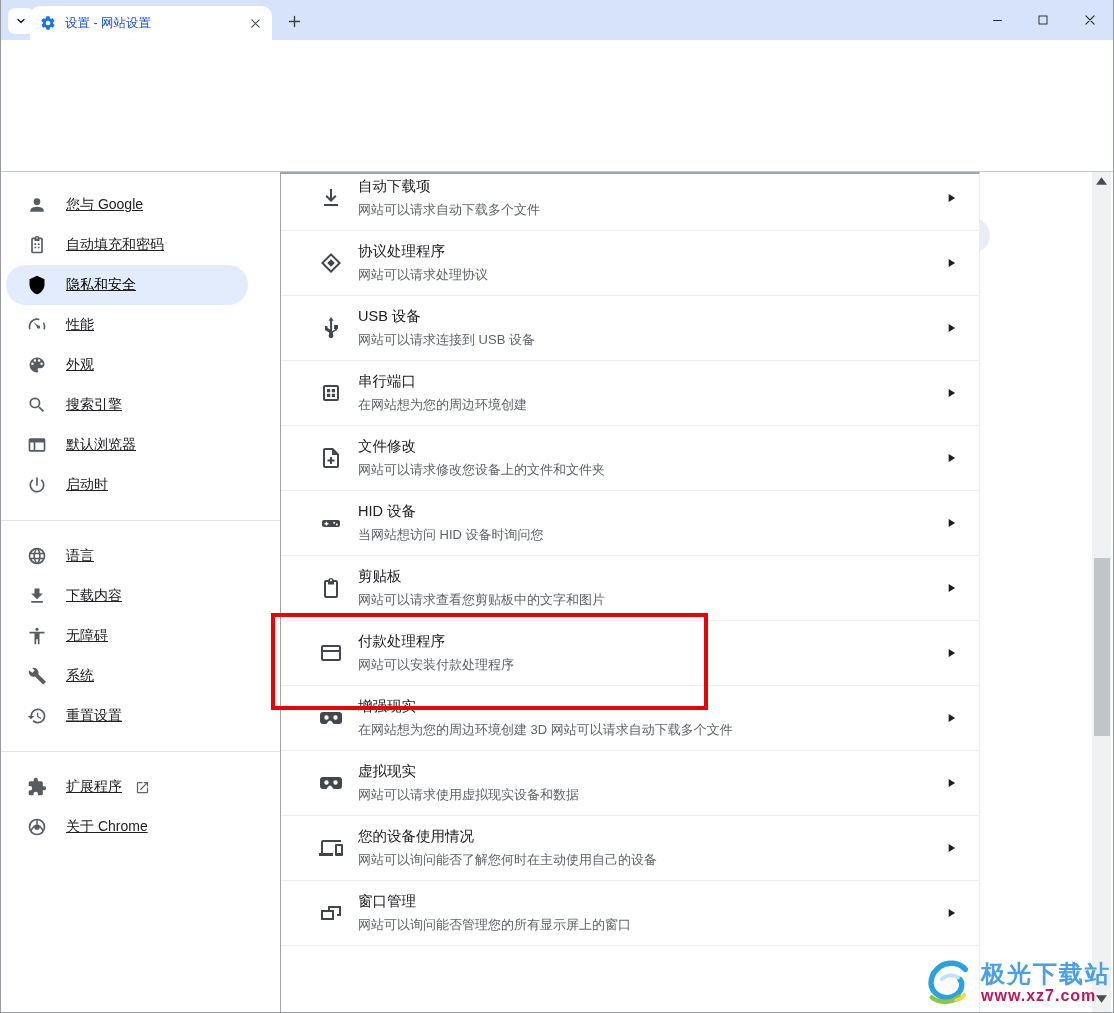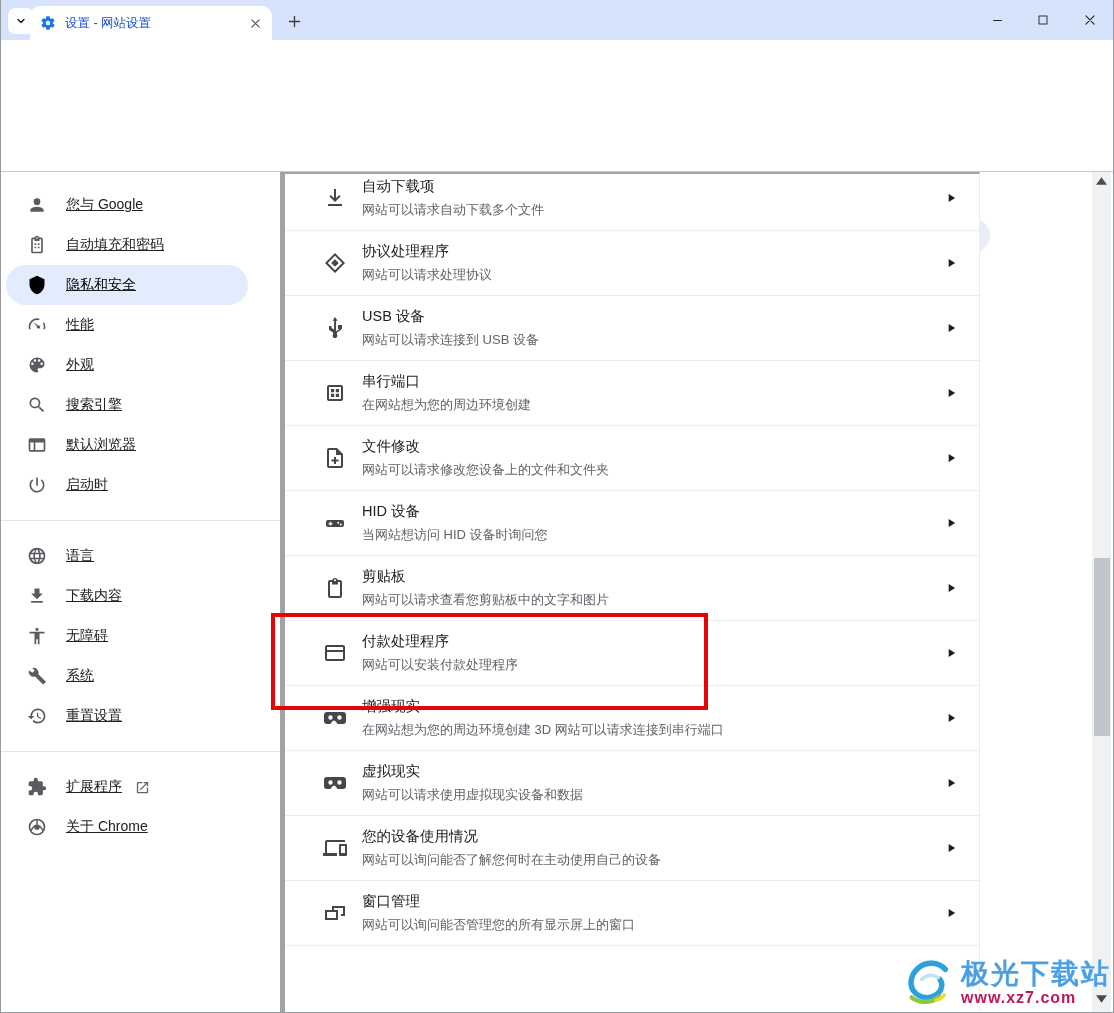--- a/index.html
+++ b/index.html
@@ -45,42 +45,42 @@
   .sidebar { position:absolute; left:0; top:172px; width:280px; height:841px; background:#fff; padding-top:13px; }
   .side-item { height:40px; width:248px; display:flex; align-items:center; padding-left:27px; border-radius:0 20px 20px 0; color:#202124; position:relative;text-decoration:underline; }
   .side-item .ico { width:20px; height:20px; color:#585c61; flex:none; }
   .side-item .lbl { font-size:14px; margin-left:19px; white-space:nowrap; }
   .side-item.selected { background:#e3ecfc; margin-left:6px; padding-left:21px; width:242px; border-radius:20px; }
   .side-item.selected .ico, .side-item.selected .lbl { color:#000000; }
   .side-item .ext { width:15px; height:15px; color:#5f6368; margin-left:13px; }
   .side-divider { height:1px; background:#e3e4e6; margin:15px 0; }
 
   
-  .main-card { position:absolute; left:280px; top:172px; width:700px; height:841px; background:#fff; border-left:5px solid #a3a3a3; border-right:1px solid #ececed; border-top:2px solid #a0a4a8; overflow:hidden; }
+  .main-card { position:absolute; left:280px; top:172px; width:700px; height:841px; background:#fff; border-left:1px solid #a3a3a3; border-right:1px solid #ececed; border-top:2px solid #a0a4a8; overflow:hidden; }
   .rows { margin-top:-8px; }
   .row { height:65px; display:flex; align-items:center; padding-left:38px; border-bottom:1px solid #ebedef; position:relative; }
   .row .r-ico { width:24px; height:24px; color:#43464a; flex:none; }
   .row .r-text { margin-left:15px; padding-right:70px; }
   .row .r-title { font-size:14.5px; color:#202124; margin-bottom:5px; }
   .row .r-desc { font-size:13px; color:#5f6368; }
   .row .r-chev { position:absolute; right:21px; top:50%; margin-top:-7px; width:14px; height:14px; color:#1c1d1f; }
 
   
   .red-box { position:absolute; left:271px; top:613px; width:437px; height:97px; border:4px solid #e60505; z-index:40; pointer-events:none; }
 
   
   .scrollbar { position:absolute; left:1092px; top:172px; width:19px; height:841px; background:#f0f1f3; z-index:20; }
   .sb-thumb { position:absolute; left:1.5px; top:386px; width:16px; height:178px; background:#c1c4c9; }
   .sb-up { position:absolute; left:4px; top:5px; width:11px; height:8px; color:#4a4d50; }
   .sb-down { position:absolute; left:1096px; top:995px; width:11px; height:8px; color:#4a4d50; z-index:45; }
 
   
   .watermark { position:absolute; right:3px; bottom:1px; display:flex; align-items:center; z-index:42; }
   .wm-logo { width:60px; height:58px; margin-right:2px; }
-  .wm-line1 { font-size:28px; font-weight:bold; color:#4ba0e4; letter-spacing:2px; line-height:1.1; }
+  .wm-line1 { font-size:24px; font-weight:bold; color:#4ba0e4; letter-spacing:2px; line-height:1.1; }
   .wm-line2 { font-size:16px; font-weight:bold; color:#be185d; letter-spacing:1px; }
 </style>
 </head>
 <body>
 
 <div class="window">
 
   <div class="tabstrip">
     <div class="tabsearch-btn">
       <svg width="12" height="12" viewBox="0 0 24 24">
@@ -377,21 +377,21 @@
     <svg class="r-chev" viewBox="0 0 24 24" fill="currentColor">
             <path d="M8 5v14l11-7z"></path>
           </svg>
   </div>
         <div class="row">
     <span class="r-ico"><svg class="" width="100%" height="100%" viewBox="0 0 24 24" fill="currentColor">
               <path fill-rule="evenodd" d="M20 6H4a3 3 0 0 0-3 3v6a3 3 0 0 0 3 3h3.4l1.5-2a3.9 3.9 0 0 1 2.1-1.4 3.9 3.9 0 0 1 2.1 1.4l1.5 2H20a3 3 0 0 0 3-3V9a3 3 0 0 0-3-3zM7.5 13.7a2.2 2.2 0 1 1 2.2-2.2 2.2 2.2 0 0 1-2.2 2.2zm9 0a2.2 2.2 0 1 1 2.2-2.2 2.2 2.2 0 0 1-2.2 2.2z"></path>
             </svg></span>
     <span class="r-text">
       <div class="r-title">增强现实</div>
-      <div class="r-desc">在网站想为您的周边环境创建 3D 网站可以请求连接到串行端口</div>
+      <div class="r-desc">在网站想为您的周边环境创建 3D 网站可以请求自动下载多个文件</div>
     </span>
     <svg class="r-chev" viewBox="0 0 24 24" fill="currentColor">
             <path d="M8 5v14l11-7z"></path>
           </svg>
   </div>
         <div class="row">
     <span class="r-ico"><svg class="" width="100%" height="100%" viewBox="0 0 24 24" fill="currentColor">
               <path fill-rule="evenodd" d="M20 6H4a3 3 0 0 0-3 3v6a3 3 0 0 0 3 3h3.4l1.5-2a3.9 3.9 0 0 1 2.1-1.4 3.9 3.9 0 0 1 2.1 1.4l1.5 2H20a3 3 0 0 0 3-3V9a3 3 0 0 0-3-3zM7.5 13.7a2.2 2.2 0 1 1 2.2-2.2 2.2 2.2 0 0 1-2.2 2.2zm9 0a2.2 2.2 0 1 1 2.2-2.2 2.2 2.2 0 0 1-2.2 2.2z"></path>
             </svg></span>
     <span class="r-text">

